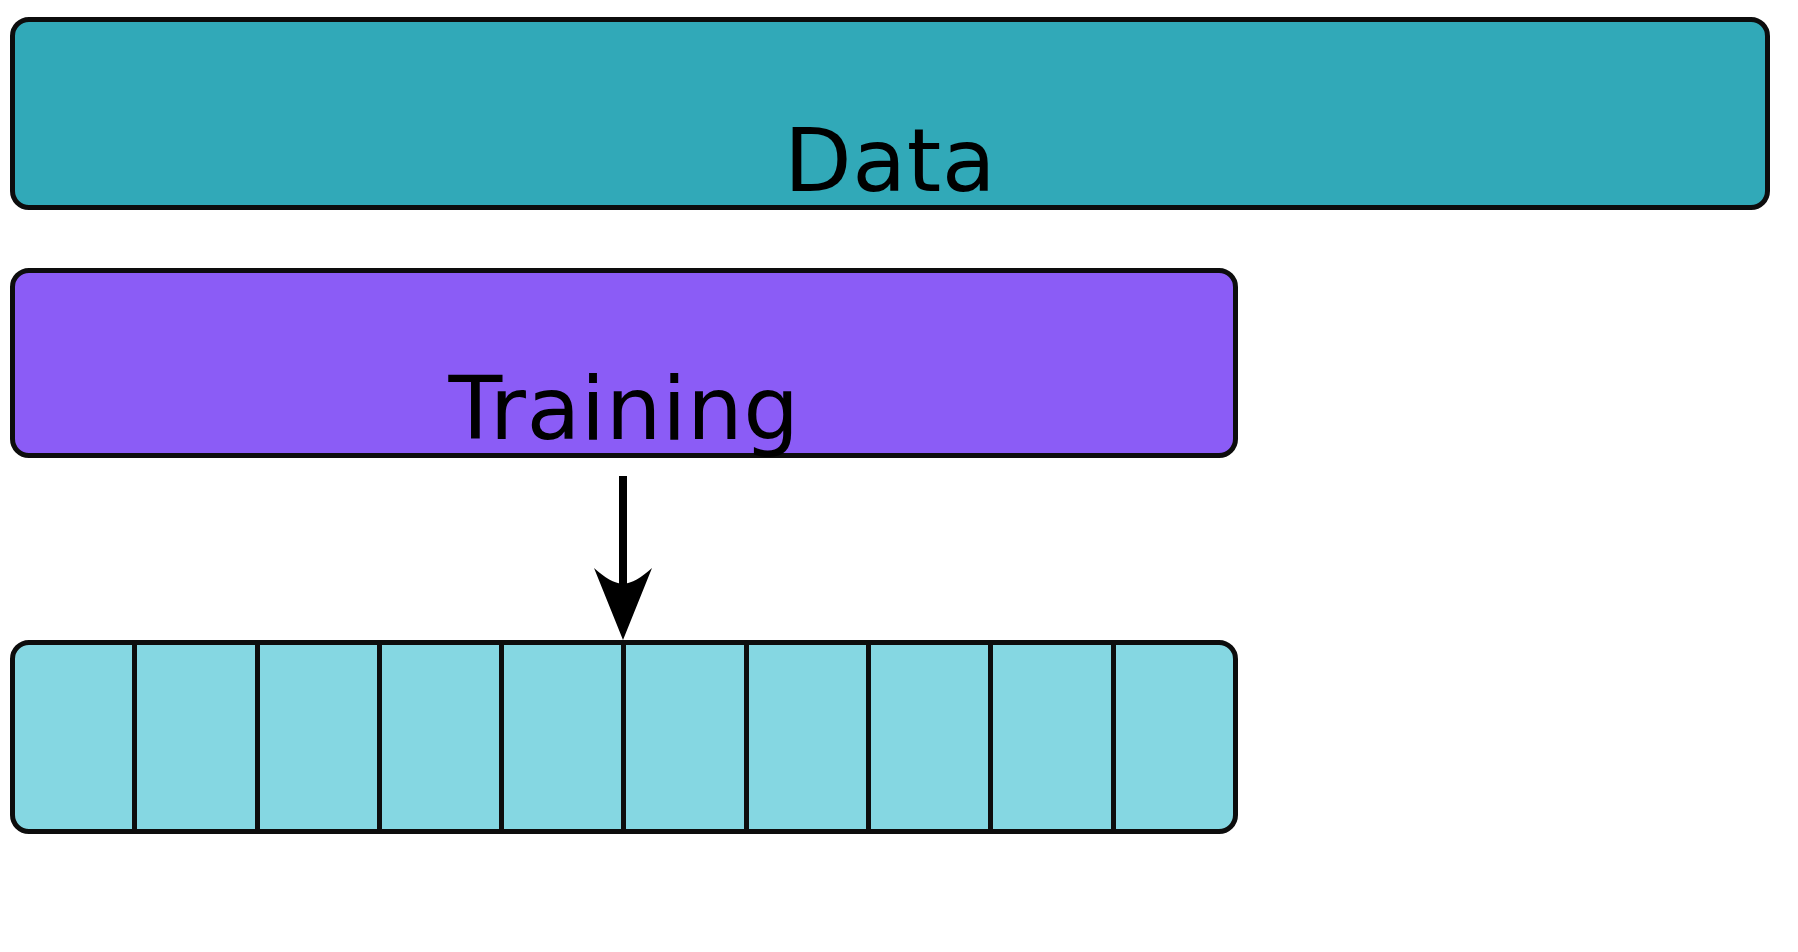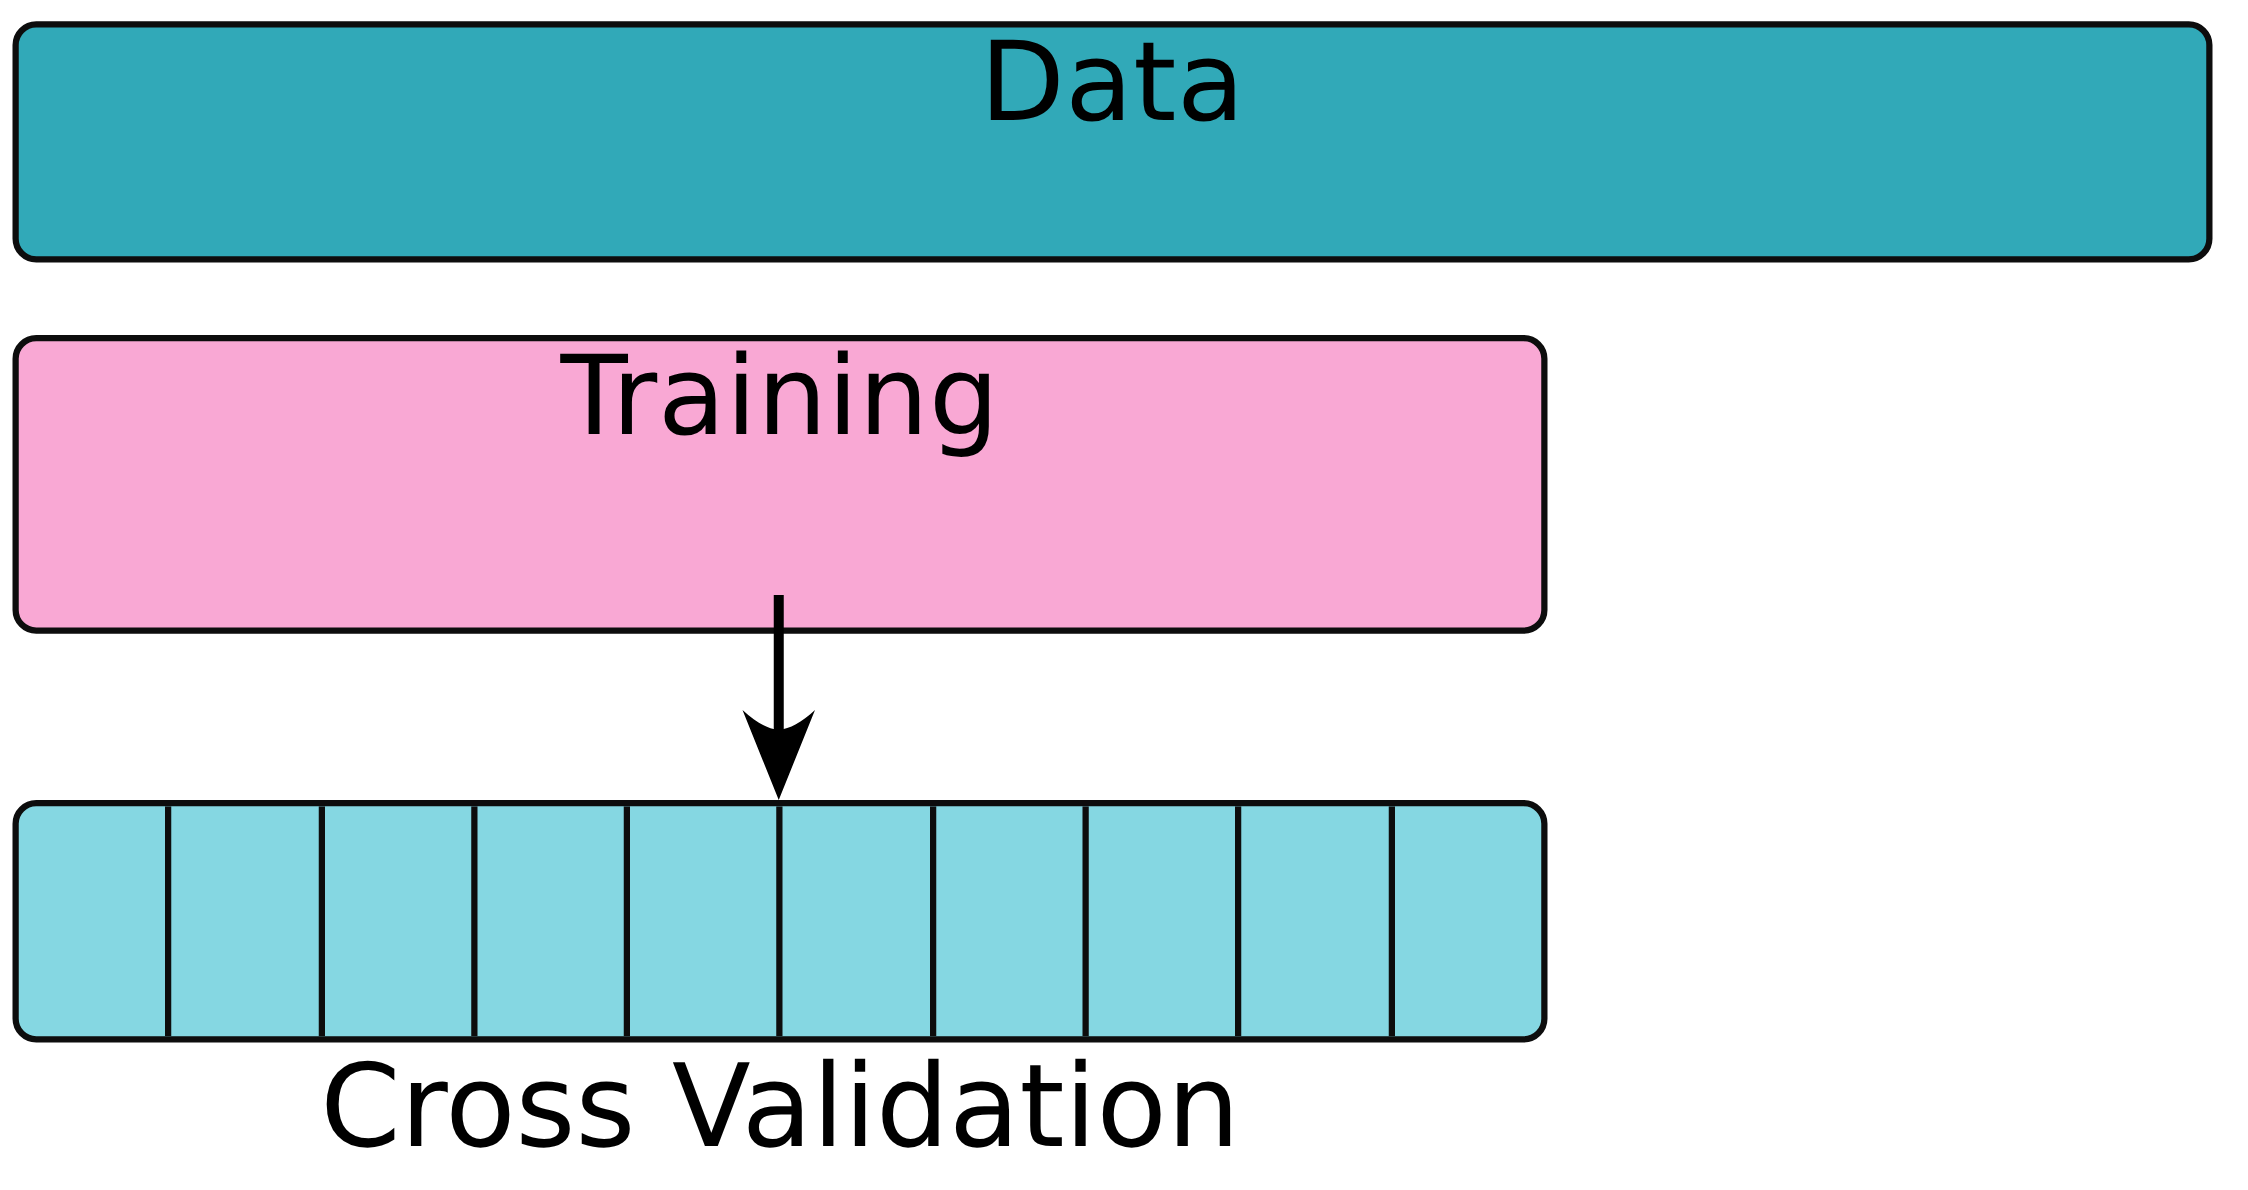--- a/index.html
+++ b/index.html
@@ -19,21 +19,21 @@
     overflow: hidden;
   }
 
   
   .block {
     position: absolute;
     box-sizing: border-box;
     border: 5px solid #0d0d0d;
     border-radius: 19px;
     display: flex;
-    align-items: flex-start;
+    align-items: flex-end;
     justify-content: center;
   }
   .block-label {
     font-family: "DejaVu Sans", sans-serif;
     color: #000000;
     line-height: 1;
     white-space: nowrap;
     letter-spacing: 0.5px;
   }
 
@@ -115,21 +115,21 @@
 </style>
 </head>
 <body>
 
 <div id="canvas" style="width: 1798px; height: 952px; background: rgb(255, 255, 255);">
 
   <div class="block" id="data-block" style="background: rgb(49, 169, 184); border-color: rgb(13, 13, 13); left: 10px; top: 17px; width: 1760px; height: 193px;">
     <span class="block-label">Data</span>
   </div>
 
-  <div class="block" id="training-block" style="background: #f9a8d4; border-color: rgb(13, 13, 13); left: 10px; top: 268px; width: 1228px; height: 239px;">
+  <div class="block" id="training-block" style="background: #8b5cf6; border-color: rgb(13, 13, 13); left: 10px; top: 268px; width: 1228px; height: 190px;">
     <span class="block-label">Training</span>
   </div>
 
 
   <svg id="flow-arrow" viewBox="0 0 76 176" xmlns="http://www.w3.org/2000/svg" style="left: 585px; top: 470px; height: 176px;">
 
     <rect x="34" y="6" width="8" height="120" fill="#000000"></rect>
 
     <path d="M 38 170
              L 9 98
@@ -144,15 +144,14 @@
       <div class="cv-cell"></div>
       <div class="cv-cell"></div>
       <div class="cv-cell"></div>
       <div class="cv-cell"></div>
       <div class="cv-cell"></div>
       <div class="cv-cell"></div>
       <div class="cv-cell"></div>
       <div class="cv-cell"></div>
     </div>
 
-  <div id="cv-caption" style="left: 10px; width: 1228px; top: 838px;">Cross Validation</div>
 
 </div>
 
 </body></html>

